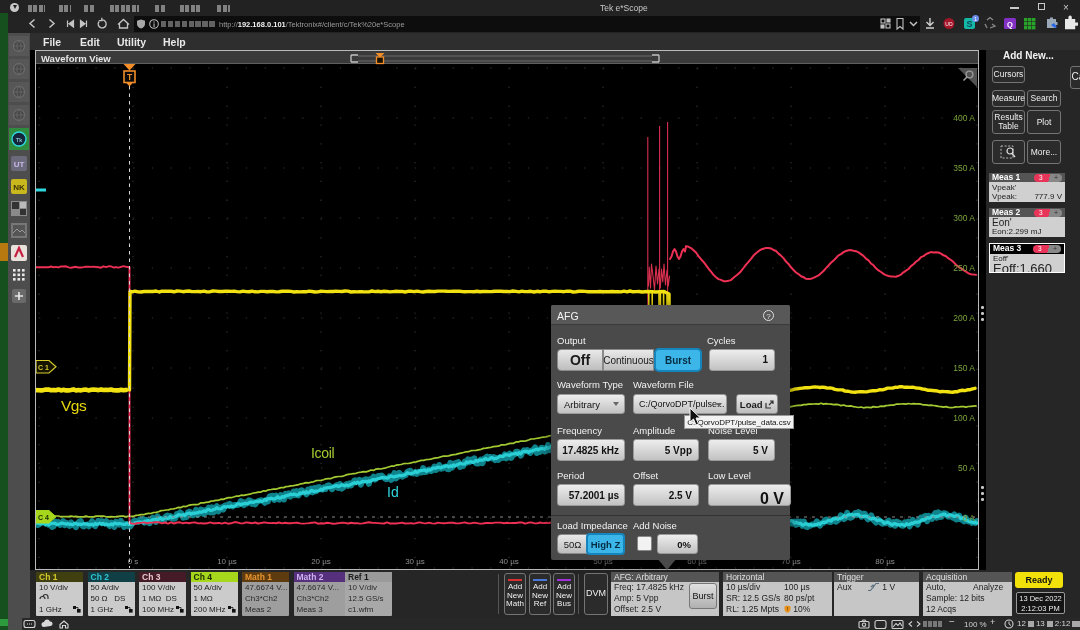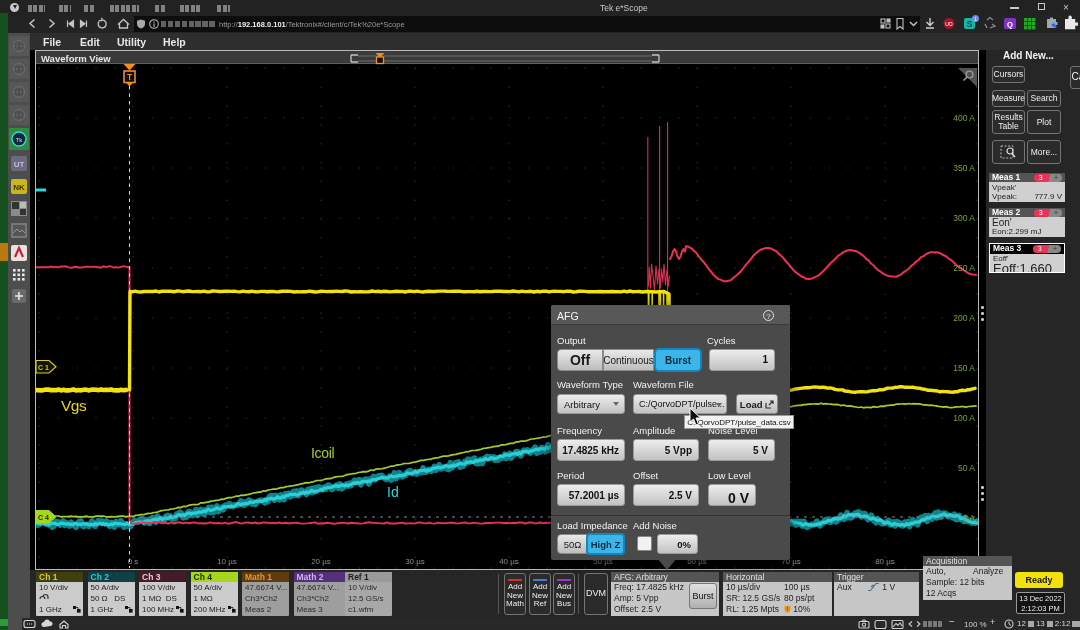--- a/index.html
+++ b/index.html
@@ -297,21 +297,21 @@
 <div class="lbl" style="left:633px;top:425px">Amplitude</div>
 <div class="lbl" style="left:708px;top:425px">Noise Level</div>
 <div class="inp" style="left:557px;top:439px;width:68px;height:22px;font-size:10px;padding:4.5px 5px 0 0">17.4825 kHz</div>
 <div class="inp" style="left:633px;top:439px;width:66px;height:22px;font-size:10px;padding:4.5px 6px 0 0">5 Vpp</div>
 <div class="inp" style="left:708px;top:439px;width:67px;height:22px;font-size:10px;padding:4.5px 6px 0 0">5 V</div>
 <div class="lbl" style="left:557px;top:470px">Period</div>
 <div class="lbl" style="left:633px;top:470px">Offset</div>
 <div class="lbl" style="left:708px;top:470px">Low Level</div>
 <div class="inp" style="left:557px;top:484px;width:68px;height:22px;font-size:10px;padding:4.5px 5px 0 0">57.2001 µs</div>
 <div class="inp" style="left:633px;top:484px;width:66px;height:22px;font-size:10px;padding:4.5px 6px 0 0">2.5 V</div>
-<div class="inp" style="left:708px;top:484px;width:48px;height:22px;font-size:14px;padding:4.5px 6px 0 0">0 V</div>
+<div class="inp" style="left:708px;top:484px;width:83px;height:22px;font-size:16px;padding:4.5px 6px 0 0">0 V</div>
 <div class="abs" style="left:551px;top:515px;width:239px;height:1px;background:#5f5f5f;border-top:1px solid #333"></div>
 <div class="lbl" style="left:557px;top:520px">Load Impedance</div>
 <div class="lbl" style="left:633px;top:520px">Add Noise</div>
 <div class="seg" style="left:557px;top:534px;width:31px;height:20px;border-radius:4px 0 0 4px;font-size:9.5px;font-weight:normal">50Ω</div>
 <div class="seg" style="left:586px;top:533px;width:39px;height:22px;border-radius:4px;background:#3cb6e8;border:2px solid #1585bd;color:#062c42;font-size:9.5px">High Z</div>
 <div class="abs" style="left:637px;top:536px;width:15px;height:15px;background:#f2f2f2;border-radius:2px;border:1px solid #888"></div>
 <div class="inp" style="left:657px;top:534px;width:41px;height:20px;font-size:9.5px;padding:4px 6px 0 0">0%</div>
 <div class="abs" style="left:684px;top:415px;width:110px;height:14px;background:#f2f2f2;border:1px solid #999;font-size:8px;color:#111;line-height:13px;text-align:center">C:/QorvoDPT/pulse_data.csv</div>
 <svg width="13" height="19" viewBox="0 0 13 19" style="position:absolute;left:689px;top:407px">
     <path d="M1,1 L1,15 L4.5,12 L7,18 L9.5,17 L7,11 L11.5,11 Z" fill="#111" stroke="#f8f8f8" stroke-width="1"></path>
@@ -397,21 +397,21 @@
         <path d="M3.5,0.5 L6.5,1.5 V4 C6.5,6.2 5,7.2 3.5,7.7 C2,7.2 0.5,6.2 0.5,4 V1.5 Z" fill="#e89018"></path>
         <text x="3.5" y="6" font-size="5" fill="#222" text-anchor="middle">!</text>
       </svg> 10%</div>
   </div>
 <div class="abs" style="left:834px;top:572px;width:85px;height:44px;background:#c6c6c6">
     <div class="hdr" style="background:#555;color:#e2e2e2;font-weight:normal">Trigger</div>
     <div class="bodyline" style="font-size:8.5px"><span style="display:inline-block;width:30px">Aux</span><svg width="13" height="10" viewBox="0 0 13 10" style="vertical-align:-2px">
         <path d="M1,8.5 H3.5 L9,1.5 H12 M6.2,2.8 l0,3.4 m0,-3.4 l-2.4,2.4" fill="none" stroke="#5a6e80" stroke-width="1.1"></path>
       </svg> 1 V</div>
   </div>
-<div class="abs" style="left:923px;top:556px;width:89px;height:44px;background:#c6c6c6">
+<div class="abs" style="left:923px;top:572px;width:89px;height:44px;background:#c6c6c6">
     <div class="hdr" style="background:#555;color:#e2e2e2;font-weight:normal">Acquisition</div>
     <div class="bodyline" style="font-size:8.5px"><span style="display:inline-block;width:47px">Auto,</span>Analyze</div>
     <div class="bodyline" style="font-size:8.5px">Sample: 12 bits</div>
     <div class="bodyline" style="font-size:8.5px">12 Acqs</div>
   </div>
 <div class="abs" style="left:1015px;top:572px;width:48px;height:16px;background:#f2e20a;border-radius:3px;color:#111;font-size:9px;font-weight:bold;text-align:center;line-height:16px">Ready</div>
 <div class="abs" style="left:1016px;top:592px;width:49px;height:22px;background:#141414;border:1px solid #999;border-radius:2px;color:#ececec;font-size:7.5px;text-align:center;line-height:10px;padding-top:1px">13 Dec 2022<br>2:12:03 PM</div>
 <div class="abs" style="left:22px;top:618px;width:1058px;height:12px;background:#282828"></div>
 <svg width="50" height="12" viewBox="0 0 50 12" style="position:absolute;left:22px;top:618px">
 <rect x="2" y="2.5" width="11" height="7" rx="2" fill="none" stroke="#d8d8d8" stroke-width="1.1"></rect>

